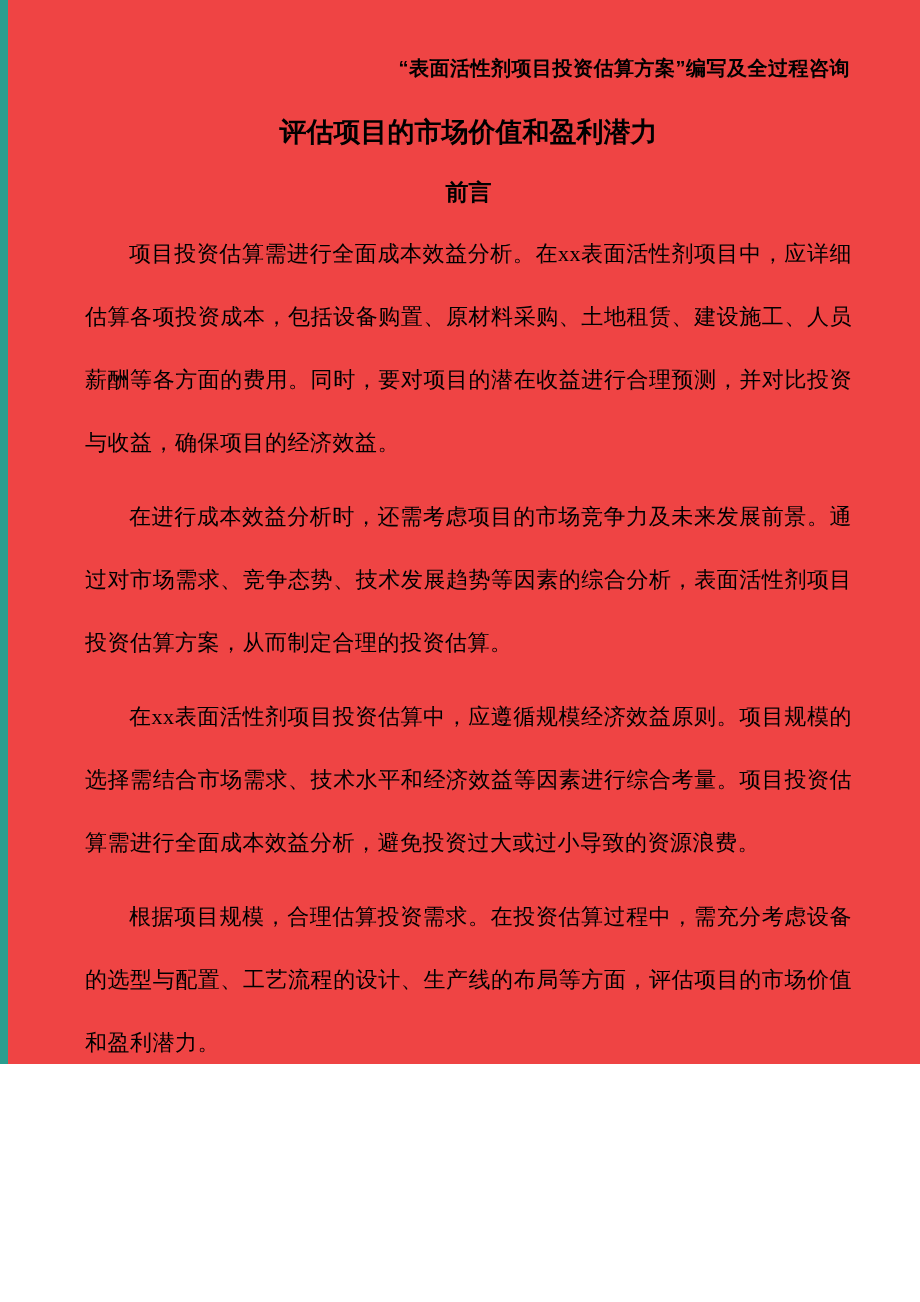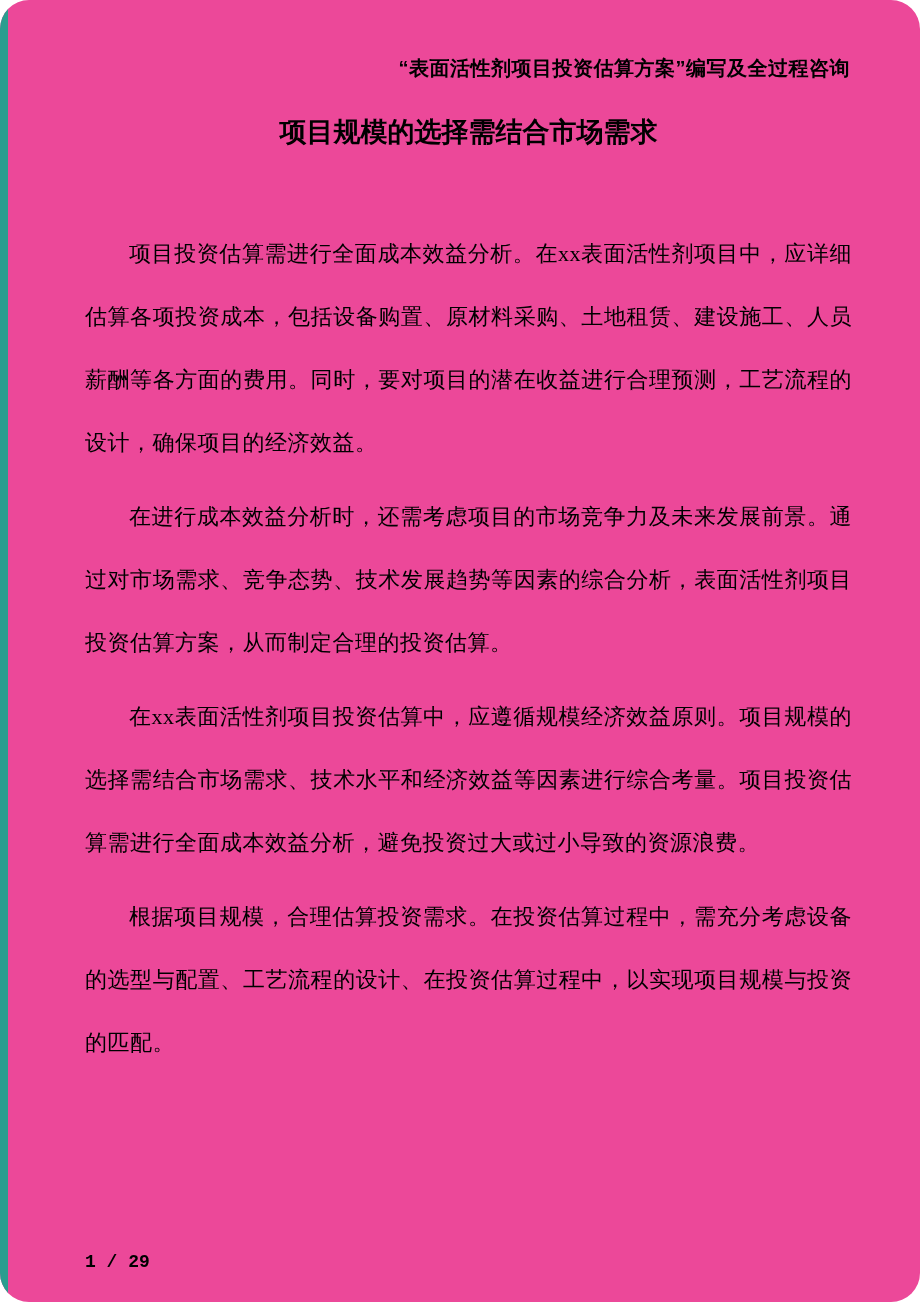--- a/index.html
+++ b/index.html
@@ -3,26 +3,25 @@
 <meta charset="utf-8">
 <style>
   html, body {
     margin: 0;
     padding: 0;
     background: #ffffff;
   }
   .page {
     position: relative;
     width: 920px;
-    height: 1302px;
-    background: #ec4899;
+    height: 1064px;
+    background: #ef4444;
     overflow: hidden;
     font-family: "Liberation Serif", "DejaVu Serif", serif;
     color: #000000;
-    border-radius: 29px;
   }
   .left-accent-bar {
     position: absolute;
     left: 0;
     top: 0;
     width: 8px;
     height: 100%;
     background: #2A9D8F;
   }
   .header-note {
@@ -87,24 +86,25 @@
   }
 </style>
 </head>
 <body>
 
 <div class="page">
   <div class="left-accent-bar" style="background: rgb(42, 157, 143);"></div>
 
   <div class="header-note">“表面活性剂项目投资估算方案”编写及全过程咨询</div>
 
-  <div class="doc-title">项目规模的选择需结合市场需求</div>
+  <div class="doc-title">评估项目的市场价值和盈利潜力</div>
 
+  <div class="section-heading">前言</div>
 
   <div class="doc-body">
-    <p>项目投资估算需进行全面成本效益分析。在xx表面活性剂项目中，应详细估算各项投资成本，包括设备购置、原材料采购、土地租赁、建设施工、人员薪酬等各方面的费用。同时，要对项目的潜在收益进行合理预测，工艺流程的设计，确保项目的经济效益。</p>
+    <p>项目投资估算需进行全面成本效益分析。在xx表面活性剂项目中，应详细估算各项投资成本，包括设备购置、原材料采购、土地租赁、建设施工、人员薪酬等各方面的费用。同时，要对项目的潜在收益进行合理预测，并对比投资与收益，确保项目的经济效益。</p>
     <p>在进行成本效益分析时，还需考虑项目的市场竞争力及未来发展前景。通过对市场需求、竞争态势、技术发展趋势等因素的综合分析，表面活性剂项目投资估算方案，从而制定合理的投资估算。</p>
     <p>在xx表面活性剂项目投资估算中，应遵循规模经济效益原则。项目规模的选择需结合市场需求、技术水平和经济效益等因素进行综合考量。项目投资估算需进行全面成本效益分析，避免投资过大或过小导致的资源浪费。</p>
-    <p>根据项目规模，合理估算投资需求。在投资估算过程中，需充分考虑设备的选型与配置、工艺流程的设计、在投资估算过程中，以实现项目规模与投资的匹配。</p>
+    <p>根据项目规模，合理估算投资需求。在投资估算过程中，需充分考虑设备的选型与配置、工艺流程的设计、生产线的布局等方面，评估项目的市场价值和盈利潜力。</p>
   </div>
 
   <div class="page-footer">1 / 29</div>
 </div>
 
 </body></html>

